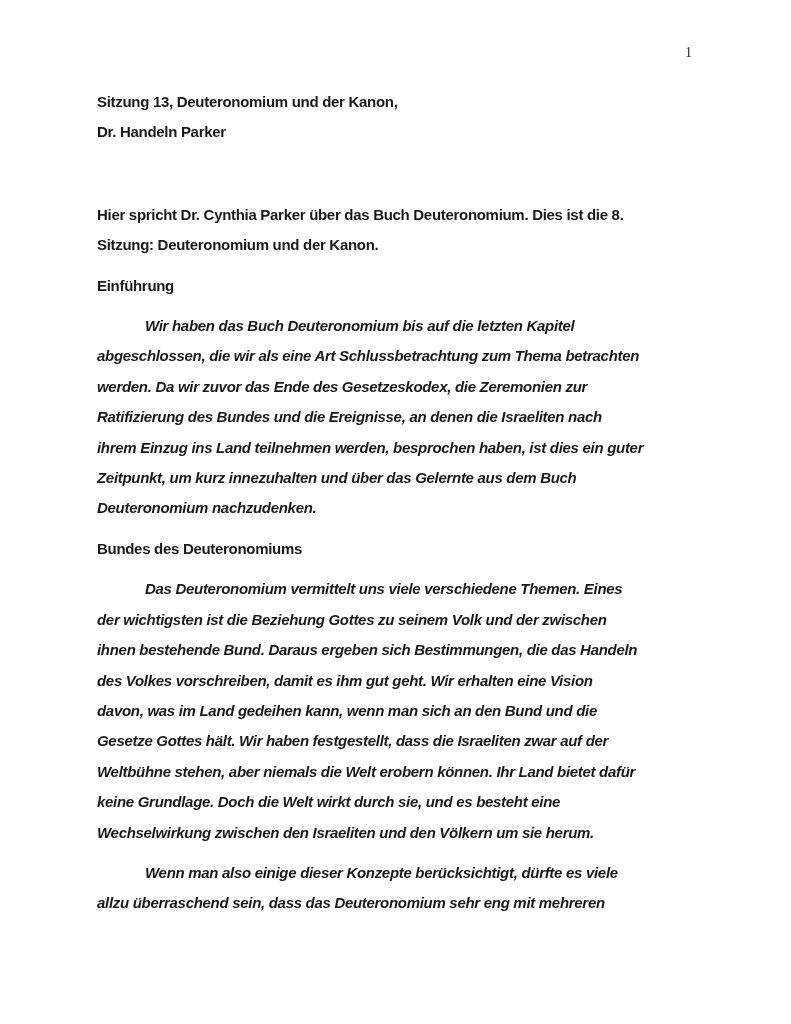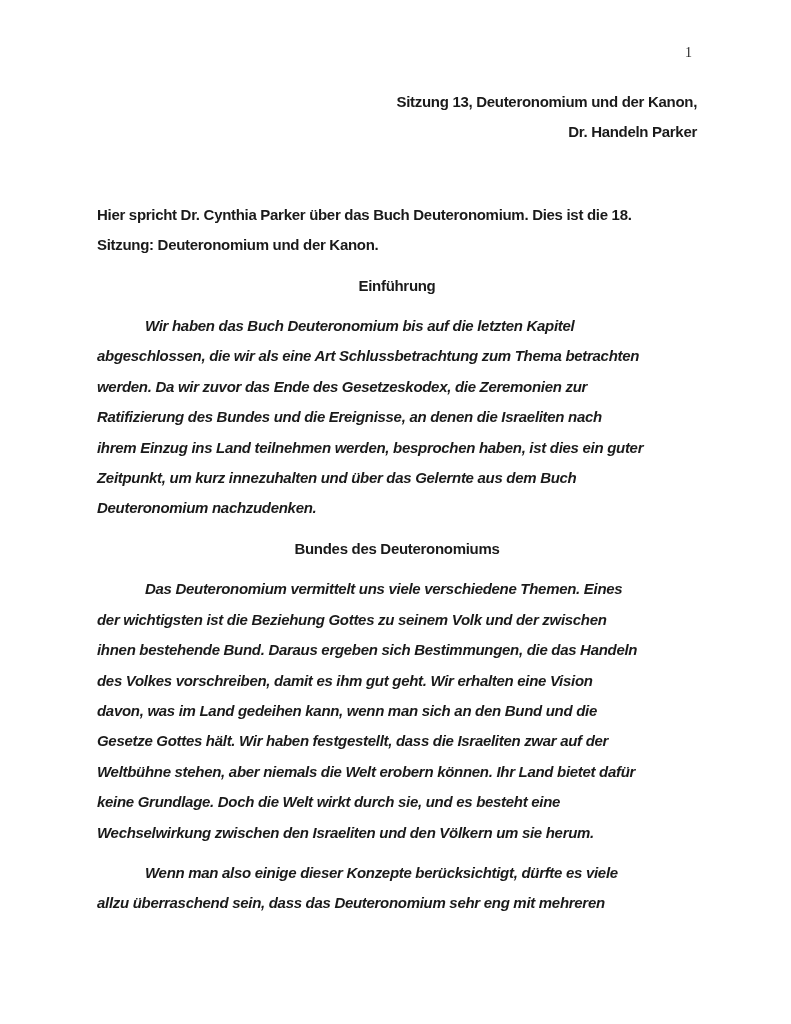--- a/index.html
+++ b/index.html
@@ -31,53 +31,52 @@
     position: absolute;
     left: 97px;
     top: 0;
     width: 600px;
     padding-top: 87px;
     font-size: 15px;
     line-height: 30.4px;
     letter-spacing: -0.3px;
   }
   .doc-title {
-    text-align: right;
+    text-align: left;
     margin: 0 0 52px 0;
   }
   .block {
     margin: 0 0 10px 0;
     white-space: pre-line;
   }
   .heading {
     font-size: 15px;
     font-weight: 700;
     margin: 0 0 10px 0;
-    text-align: center;
   }
   .indent {
     text-indent: 48px;
     font-style: italic;
   }
 </style>
 </head>
 <body>
 
 <div class="page">
 
   <div class="page-number">1</div>
 
   <div class="content">
 
     <div class="doc-title">
       <div>Sitzung 13, Deuteronomium und der Kanon,</div>
       <div>Dr. Handeln Parker</div>
     </div>
 
-    <p class="block">Hier spricht Dr. Cynthia Parker über das Buch Deuteronomium. Dies ist die 18.
+    <p class="block">Hier spricht Dr. Cynthia Parker über das Buch Deuteronomium. Dies ist die 8.
 Sitzung: Deuteronomium und der Kanon.</p>
 
     <h2 class="heading">Einführung</h2>
 
     <p class="block indent">Wir haben das Buch Deuteronomium bis auf die letzten Kapitel
 abgeschlossen, die wir als eine Art Schlussbetrachtung zum Thema betrachten
 werden. Da wir zuvor das Ende des Gesetzeskodex, die Zeremonien zur
 Ratifizierung des Bundes und die Ereignisse, an denen die Israeliten nach
 ihrem Einzug ins Land teilnehmen werden, besprochen haben, ist dies ein guter
 Zeitpunkt, um kurz innezuhalten und über das Gelernte aus dem Buch

